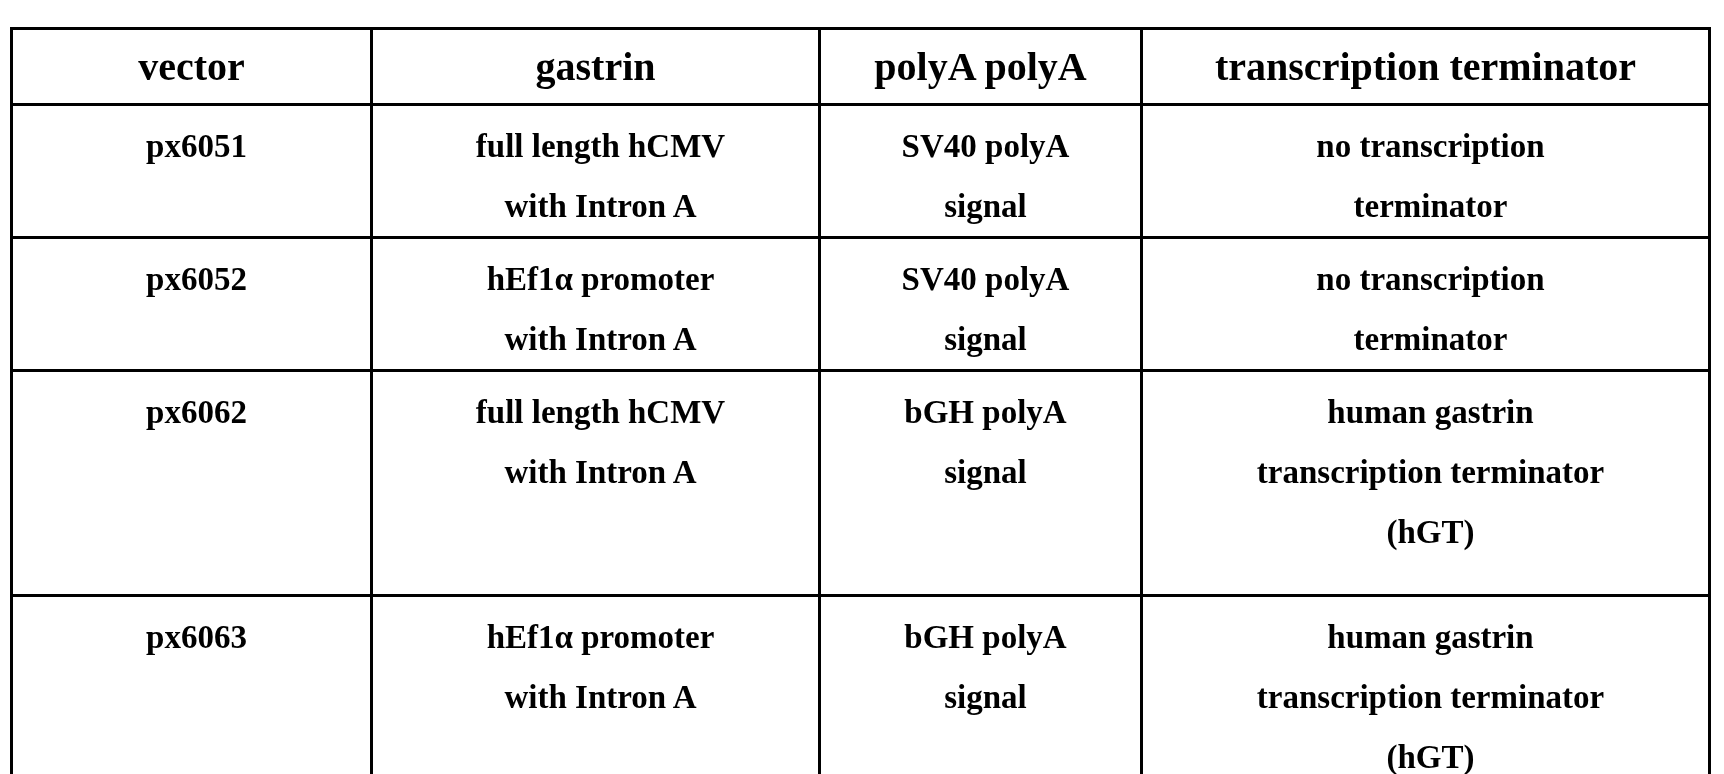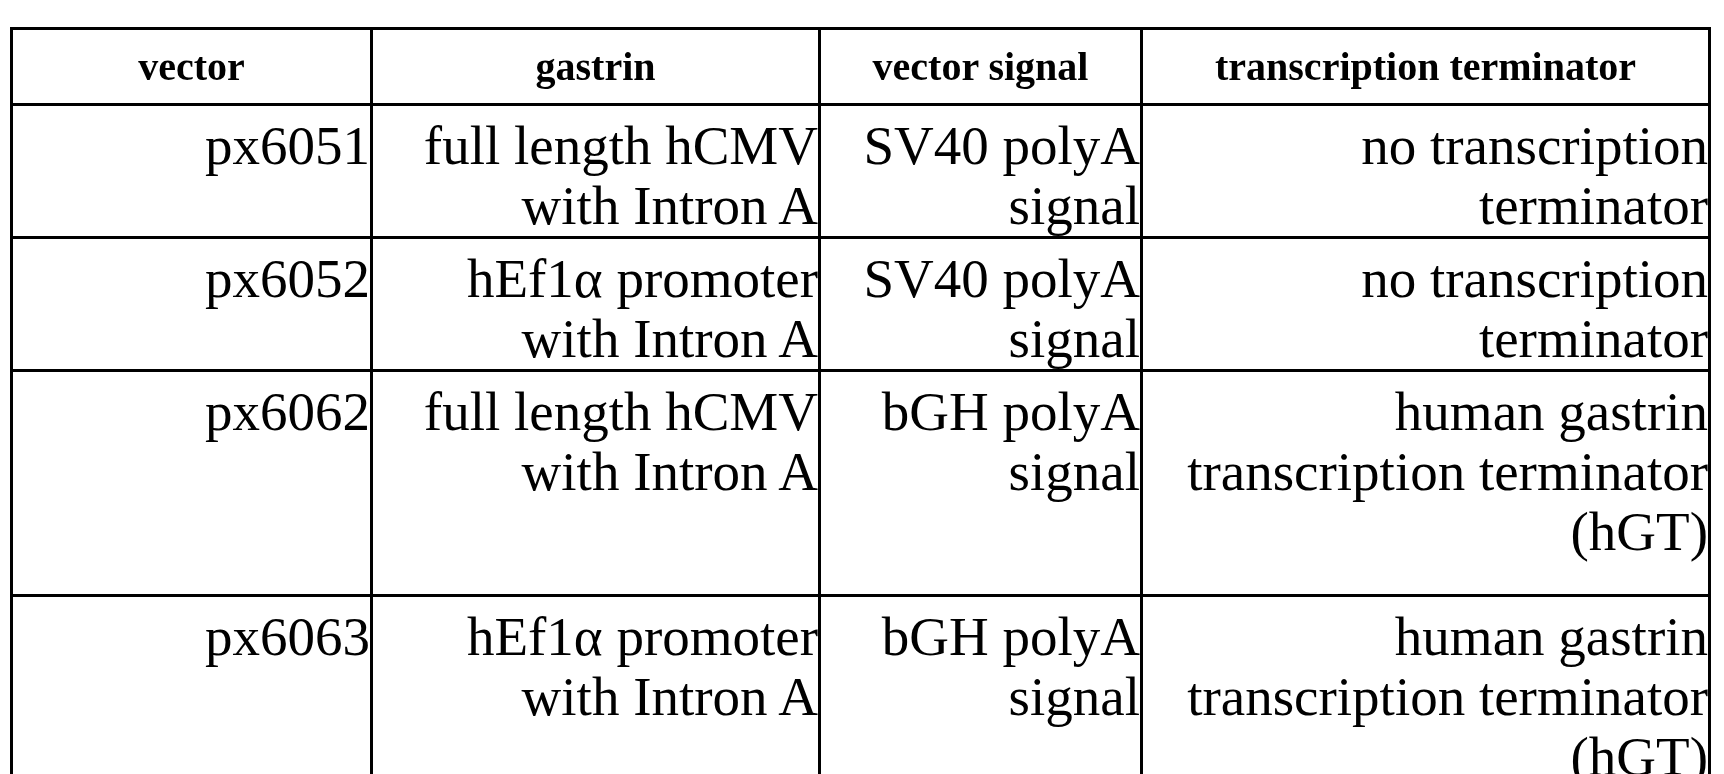--- a/index.html
+++ b/index.html
@@ -49,23 +49,23 @@
   thead th {
     height: 73px;
     text-align: center;
     font-weight: bold;
     font-size: 40px;
     line-height: 73px;
     white-space: nowrap;
   }
 
   tbody td {
-    font-size: 55px;
-    font-weight: normal;
-    text-align: right;
+    font-size: 33px;
+    font-weight: bold;
+    text-align: center;
     line-height: 60px;
   }
 
   tbody td .cell-text {
     display: block;
     padding: 10px 0 0 10px;
   }
 
   tbody td .line {
     display: block;
@@ -86,21 +86,21 @@
     <colgroup>
       <col class="c-vector">
       <col class="c-promoter">
       <col class="c-polya">
       <col class="c-terminator">
     </colgroup>
     <thead>
       <tr>
         <th>vector</th>
         <th>gastrin</th>
-        <th>vector signal</th>
+        <th>polyA polyA</th>
         <th>transcription terminator</th>
       </tr>
     </thead>
     <tbody>
 
       <tr class="row-1">
         <td>
           <span class="cell-text">
             <span class="line">px6051</span>
           </span>

